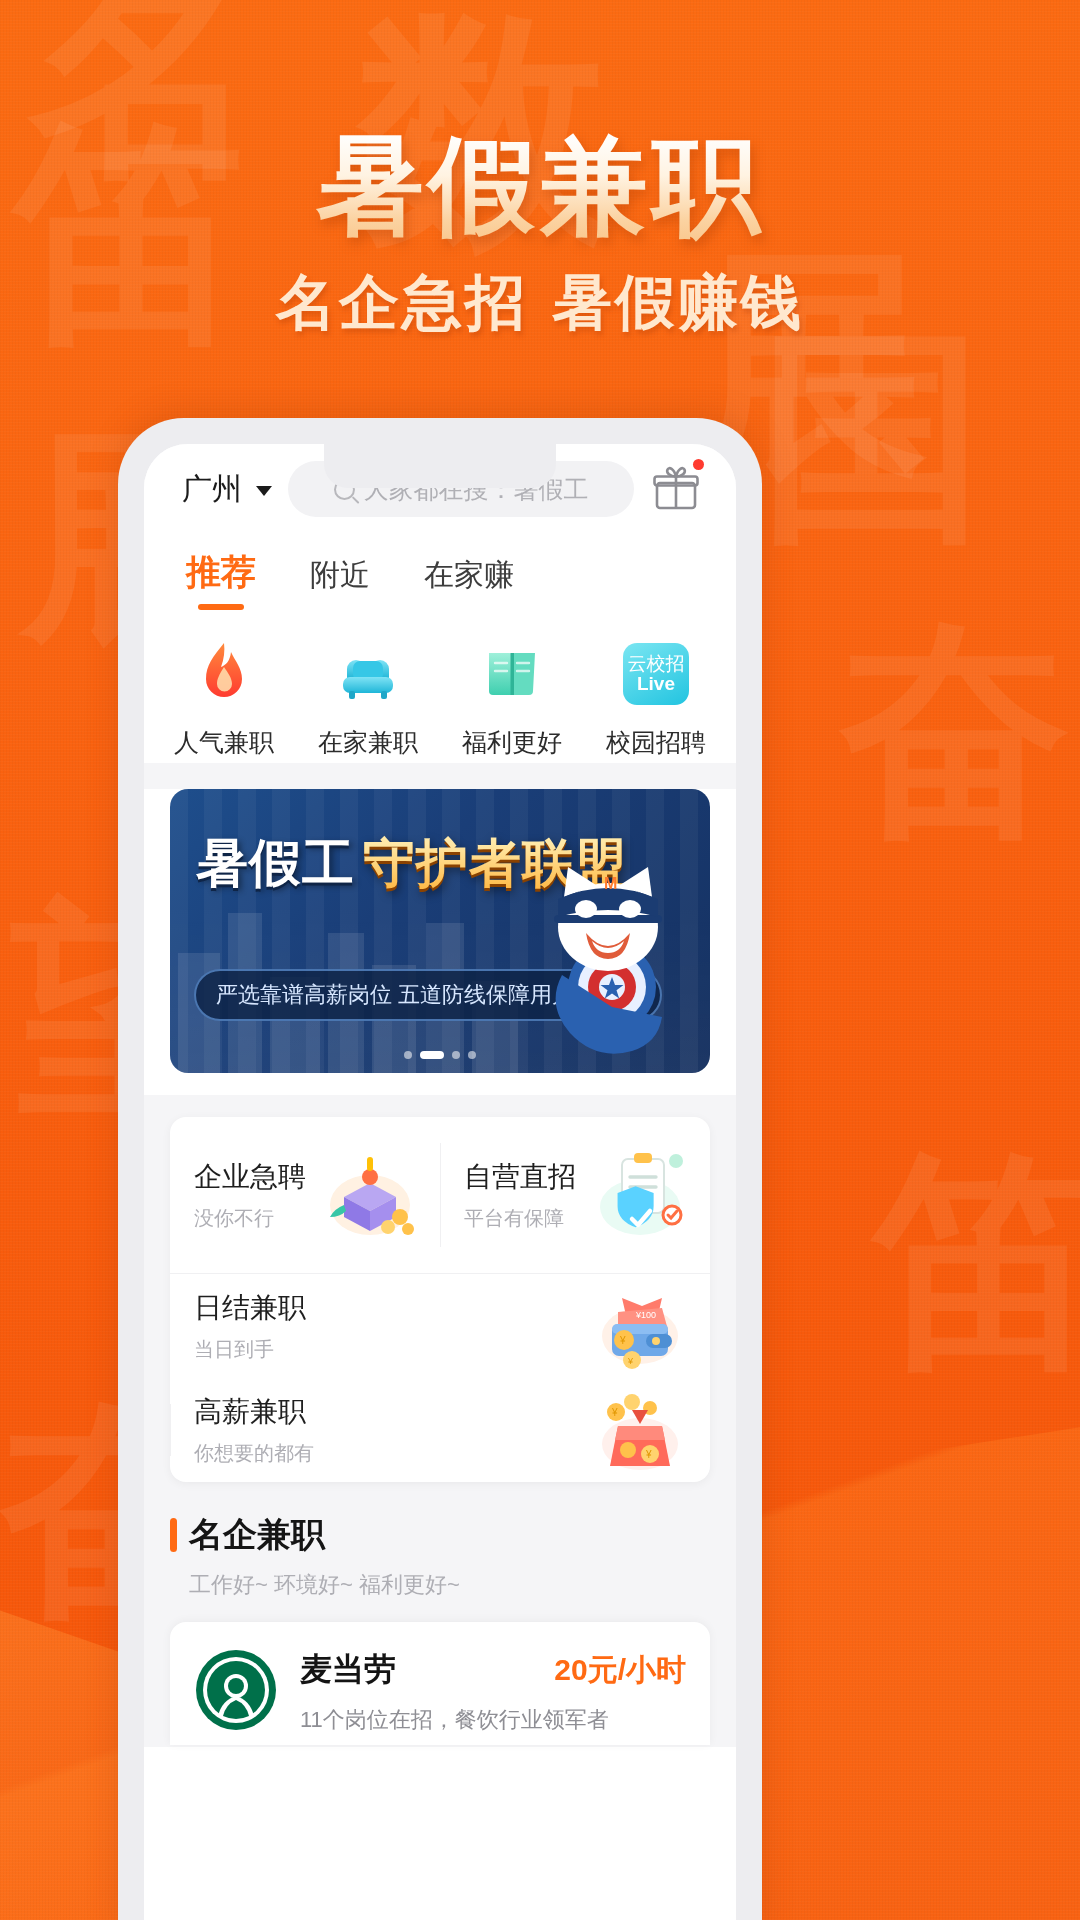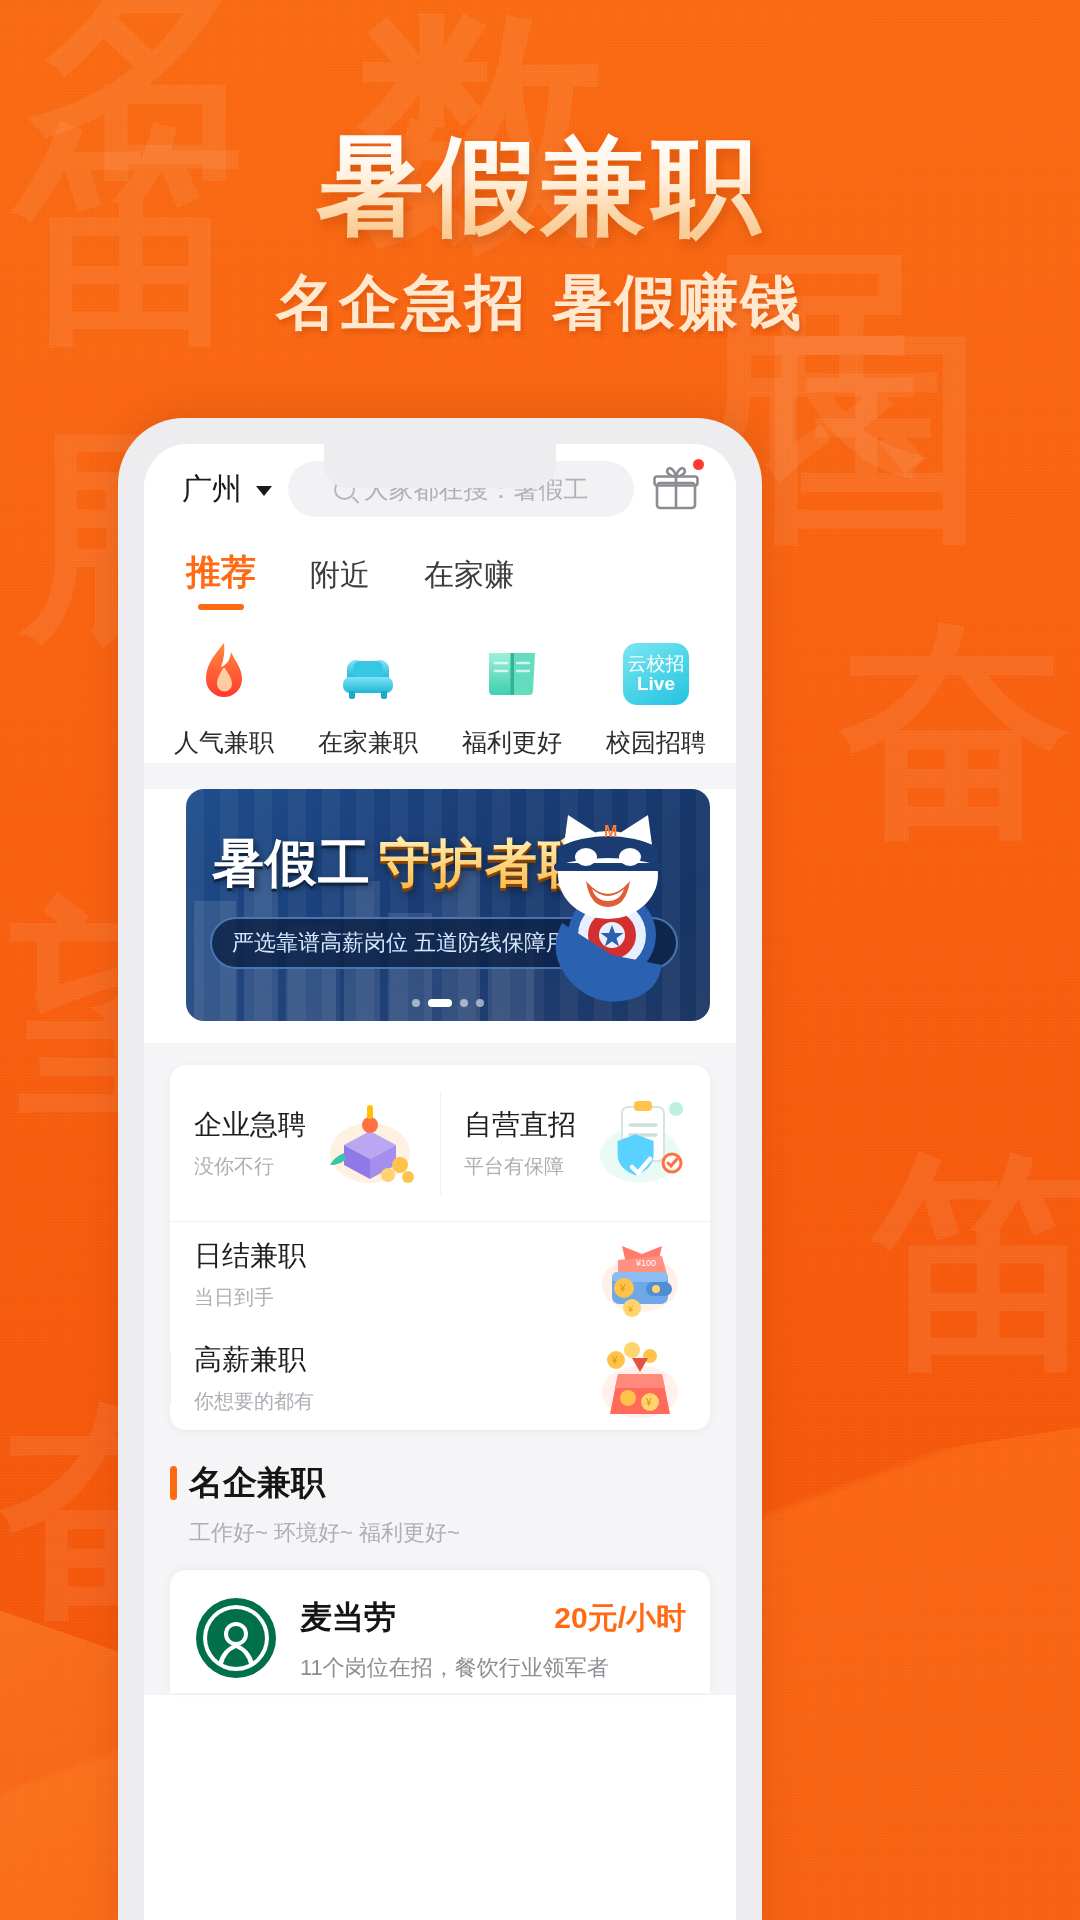--- a/index.html
+++ b/index.html
@@ -205,22 +205,22 @@
   .cats {
     display: flex; justify-content: space-between;
     padding: 24px 26px 0 26px;
   }
   .cat { width: 108px; text-align: center; }
   .cat .ic { height: 80px; display:flex; align-items:center; justify-content:center; }
   .cat .lbl { margin-top: 12px; font-size: 25px; color: #2c2c2c; white-space: nowrap; }
 
   
   .banner {
-    margin: 26px 26px 0 42px;
-    height: 232px;
+    margin: 26px 26px 0 26px;
+    height: 284px;
     border-radius: 18px;
     position: relative;
     overflow: hidden;
     background: linear-gradient(135deg, #1E4E8C 0%, #1A3E78 40%, #15305F 100%);
   }
   .banner .city-sil {
     position:absolute; inset:0;
     background:
       linear-gradient(to top, rgba(255,255,255,0.05), rgba(255,255,255,0) 60%),
       repeating-linear-gradient(90deg,

